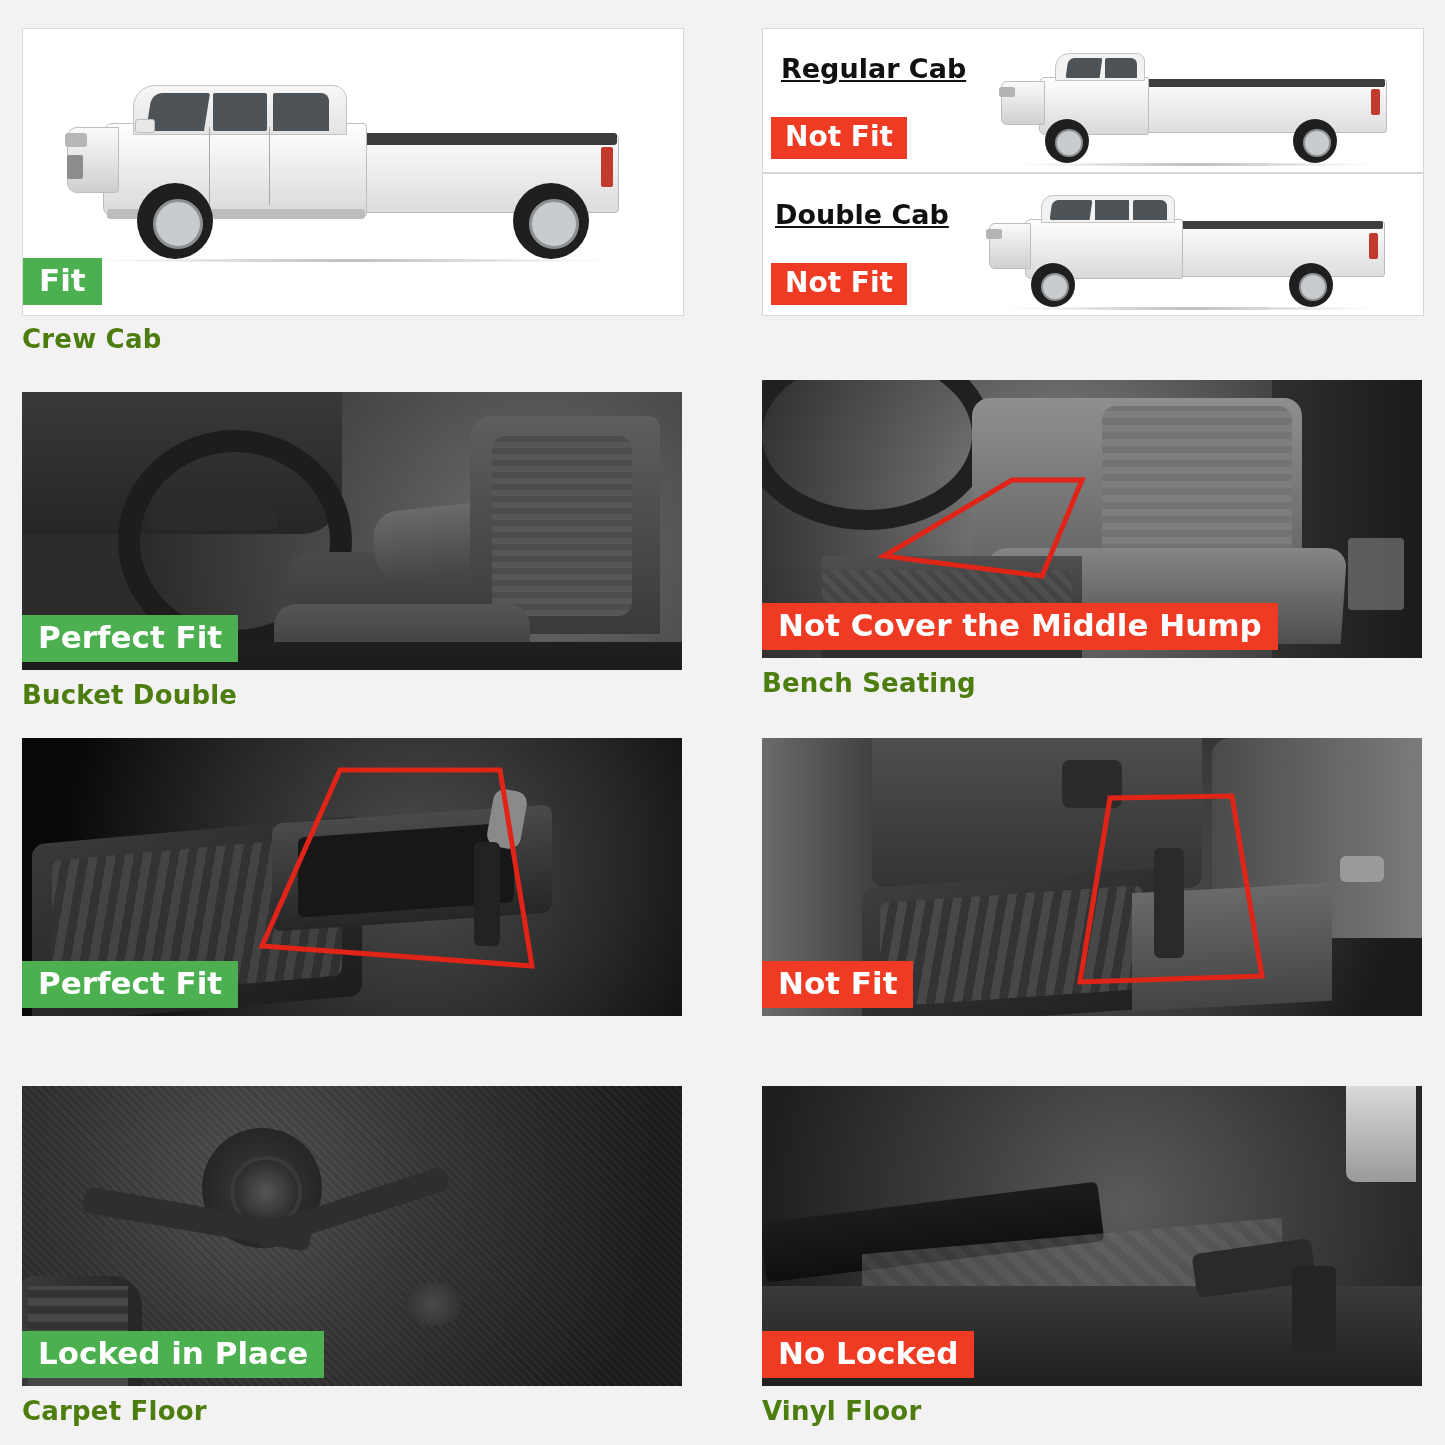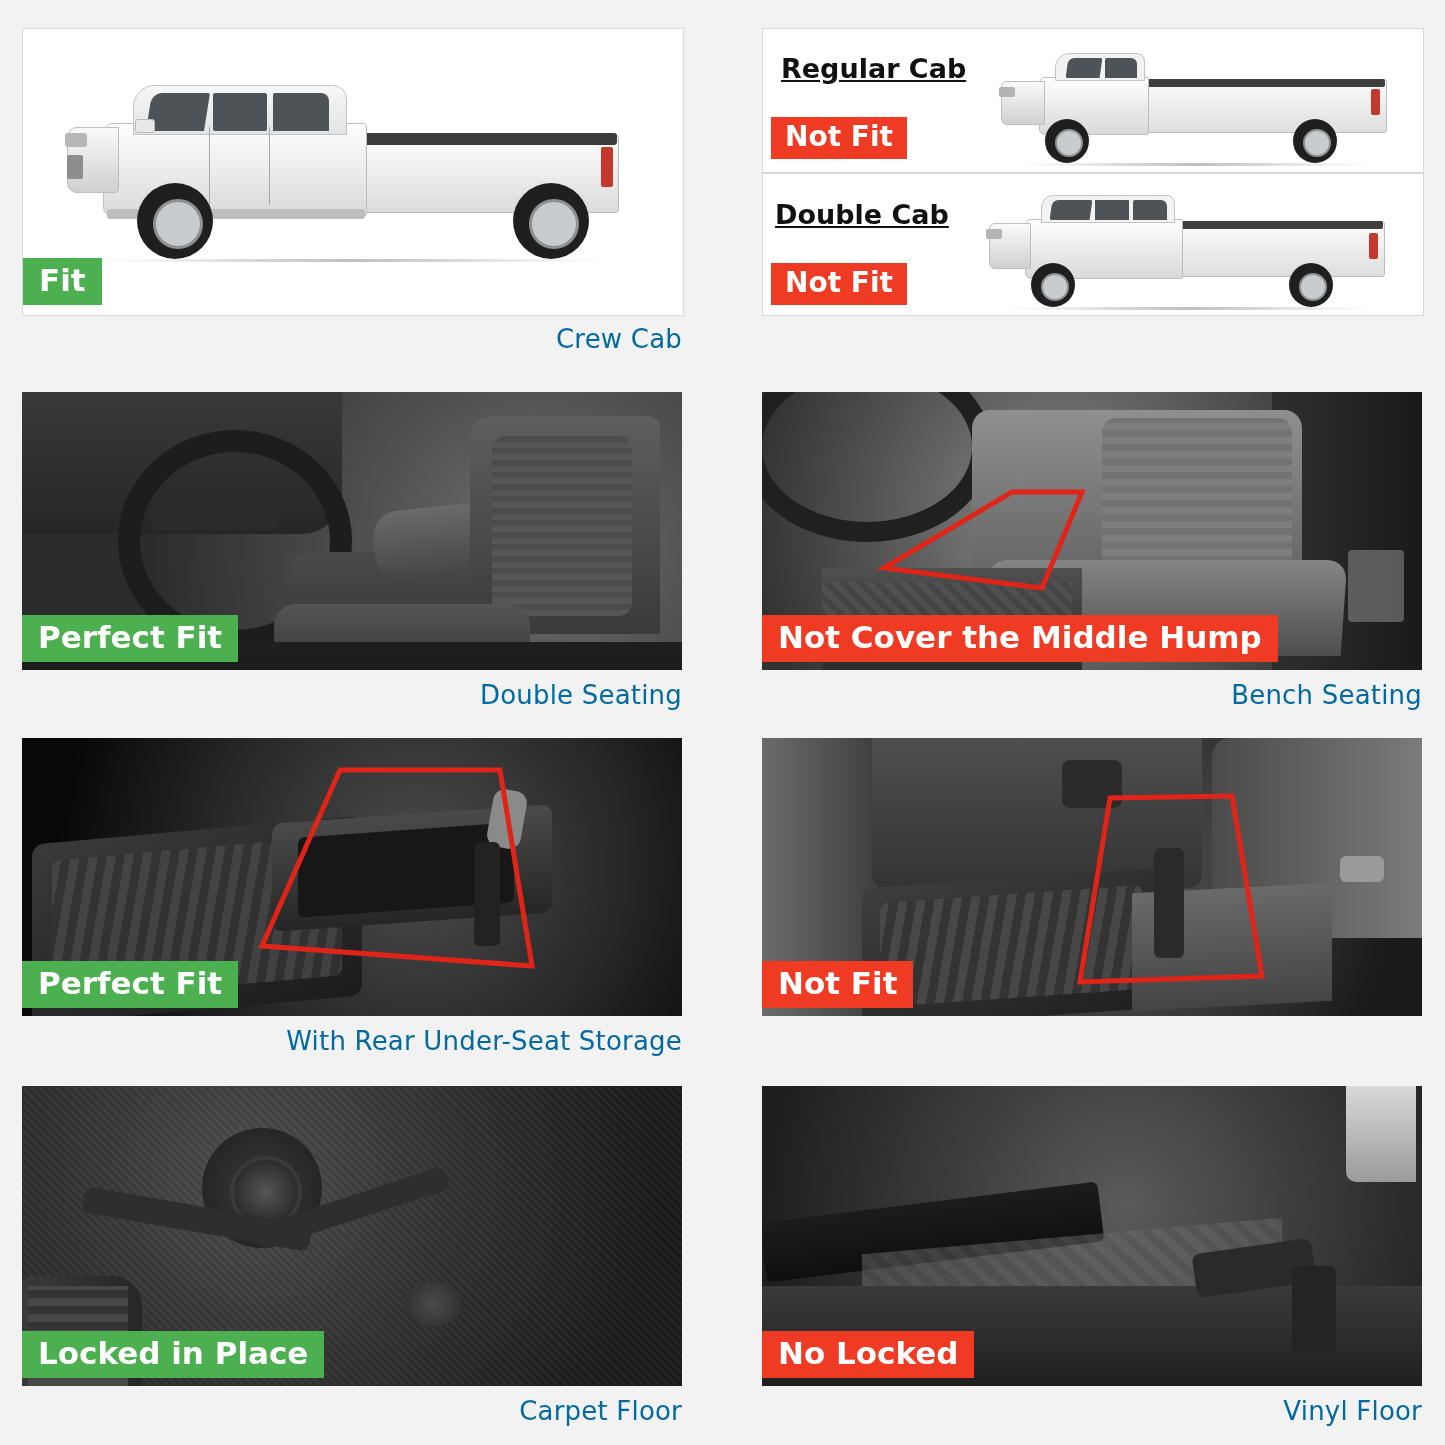--- a/index.html
+++ b/index.html
@@ -33,23 +33,23 @@
     background: #fca5a5;
   }
   .photo.white {
     background: #ffffff;
     border: 1px solid #d8d8d8;
   }
 
   .caption {
     position: absolute;
     width: 100%;
-    text-align: right;
-    font-weight: normal;
-    color: #0369a1;
+    text-align: left;
+    font-weight: bold;
+    color: #4d7c0f;
     font-size: 26px;
     letter-spacing: .2px;
   }
 
   
   .badge {
     position: absolute;
     font-weight: bold;
     color: #ffffff;
     padding: 6px 14px 8px 14px;
@@ -205,24 +205,24 @@
 
       <div style="position:absolute; left:448px; top:24px; width:190px; height:218px; background:linear-gradient(to bottom,#5e5e5e,#3a3a3a); border-radius:22px 12px 0 0;"></div>
       <div style="position:absolute; left:470px; top:44px; width:140px; height:180px; background:repeating-linear-gradient(0deg,#565656 0 6px,#4c4c4c 6px 12px); border-radius:14px;"></div>
 
       <div style="position:absolute; left:252px; top:212px; width:256px; height:80px; background:linear-gradient(to bottom,#555,#333); border-radius:22px 22px 0 0;"></div>
 
       <div style="position:absolute; left:0; top:250px; width:100%; height:100px; background:linear-gradient(to bottom,#1f1f1f,#141414);"></div>
 
       <span class="badge fit big" style="left:0px; bottom:8px;">Perfect Fit</span>
     </div>
-    <div class="caption" style="top:288px;">Double Seating</div>
-  </div>
-
-  <div class="panel" style="left:762px; top:392px; width:660px; height:278px;">
+    <div class="caption" style="top:288px;">Bucket Double</div>
+  </div>
+
+  <div class="panel" style="left:762px; top:380px; width:660px; height:278px;">
     <div class="photo">
       <div class="interior" style="background:
             radial-gradient(circle at 45% 45%, #8a8a8a 0%, #5c5c5c 40%, #333 78%),
             linear-gradient(to right,#2e2e2e,#444);"></div>
 
       <div style="position:absolute; left:-20px; top:-40px; width:210px; height:150px; border:20px solid #202020; border-radius:50%;"></div>
 
       <div style="position:absolute; right:0; top:0; width:150px; height:100%; background:linear-gradient(to left,#1a1a1a,#2f2f2f);"></div>
       <div style="position:absolute; right:18px; top:158px; width:56px; height:72px; background:#8c8c8c; border-radius:4px; opacity:.55;"></div>
 
@@ -258,21 +258,20 @@
 
       <div style="position:absolute; left:468px; top:52px; width:34px; height:58px; background:#8a8a8a; border-radius:12px; transform:rotate(10deg);"></div>
       <div style="position:absolute; left:452px; top:104px; width:26px; height:104px; background:#222; border-radius:6px;"></div>
 
       <svg class="red-poly" style="left:0; top:0; width:100%; height:100%; border:none;" viewBox="0 0 660 278" preserveAspectRatio="none">
         <polygon points="240,208 318,32 478,32 510,228" fill="none" stroke="#e02418" stroke-width="5"></polygon>
       </svg>
 
       <span class="badge fit big" style="left:0px; bottom:8px;">Perfect Fit</span>
     </div>
-    <div class="caption" style="top:288px;">With Rear Under-Seat Storage</div>
   </div>
 
   <div class="panel" style="left:762px; top:738px; width:660px; height:278px;">
     <div class="photo">
       <div class="interior" style="background:
             radial-gradient(circle at 50% 50%, #5a5a5a 0%, #3a3a3a 45%, #1a1a1a 85%),
             #222;"></div>
 
       <div style="position:absolute; left:0; top:0; width:120px; height:100%; background:linear-gradient(to right,#6b6b6b,#3d3d3d);"></div>
 

